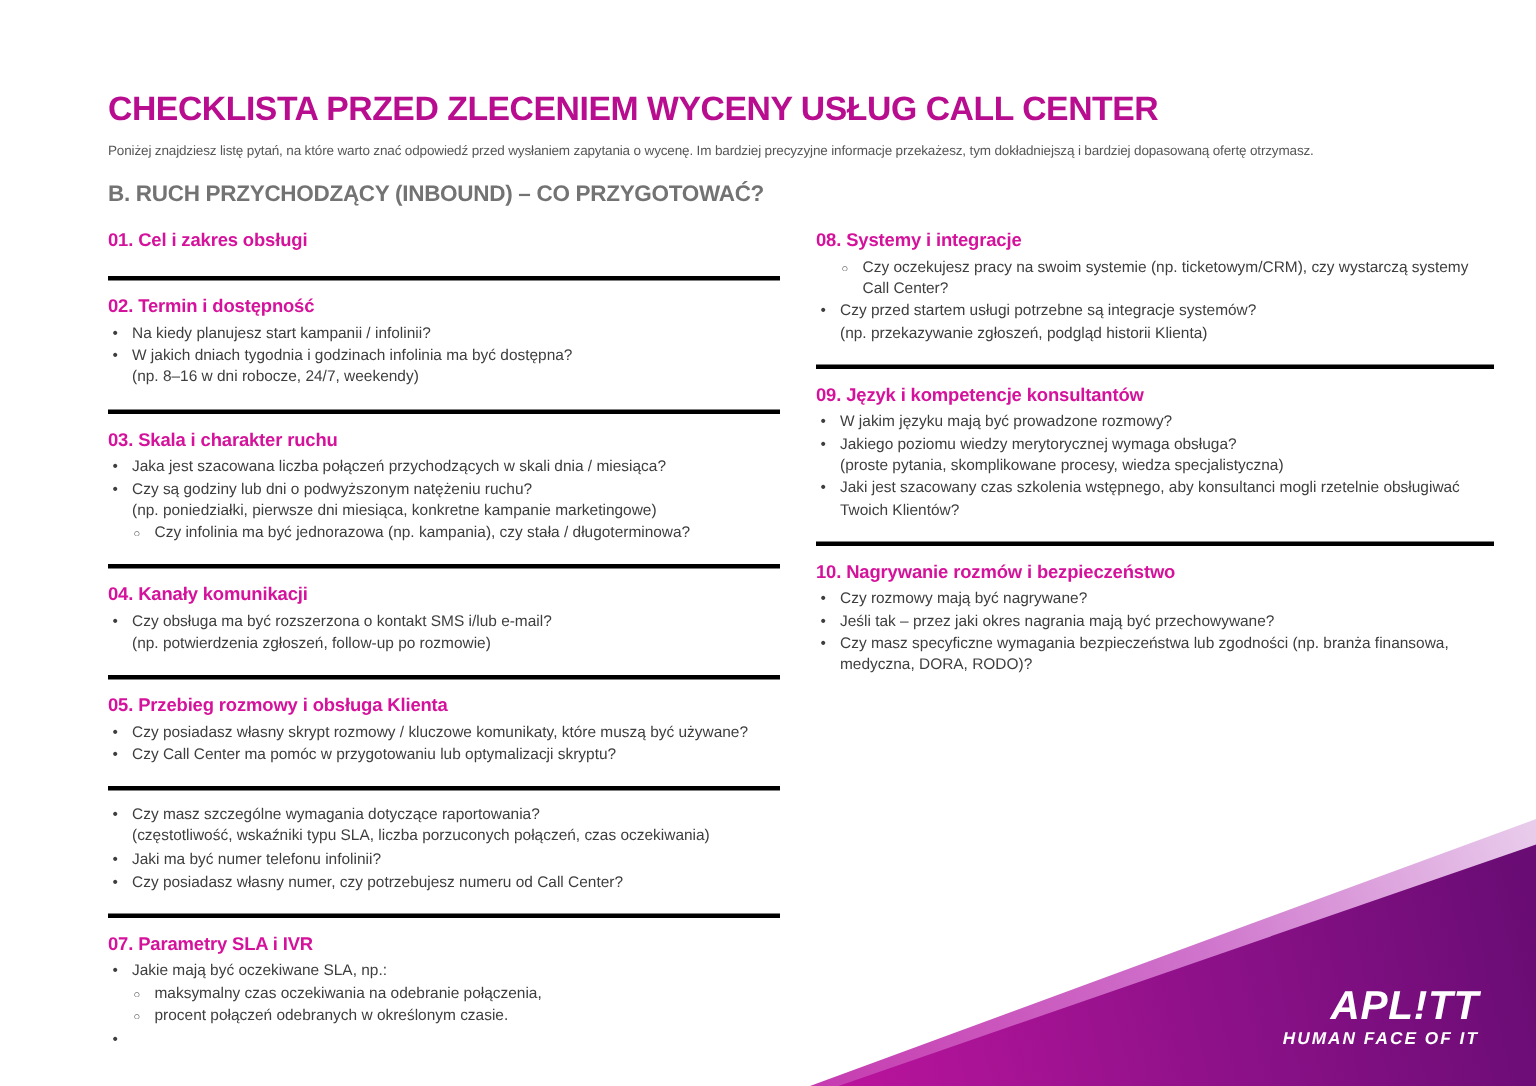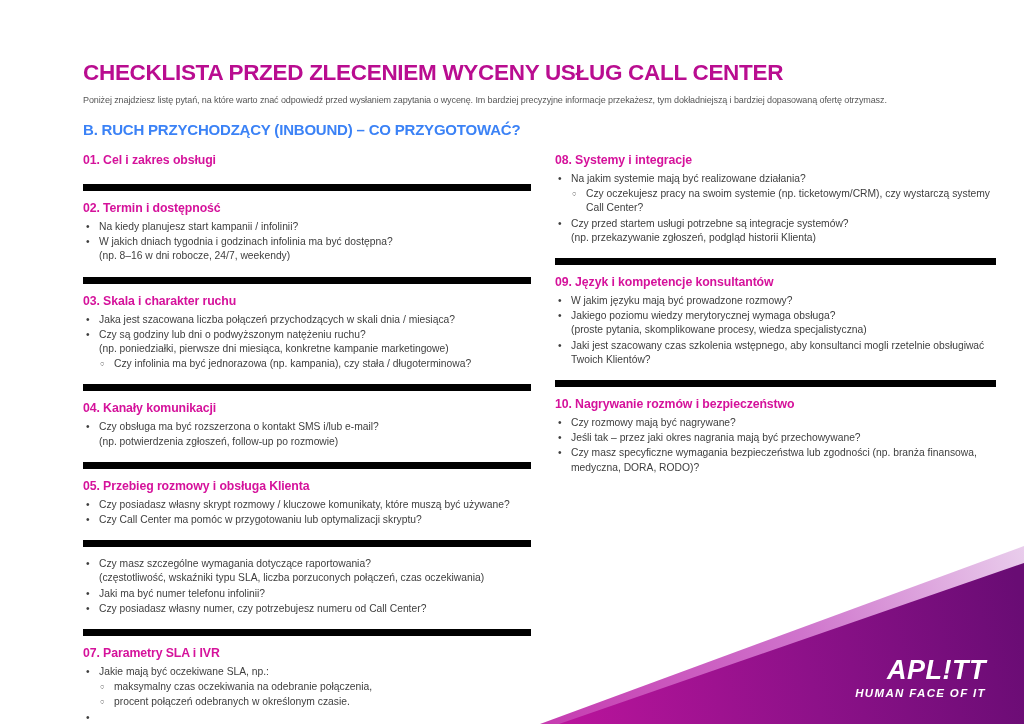--- a/index.html
+++ b/index.html
@@ -4,57 +4,57 @@
 <style>
   * { box-sizing: border-box; }
   html, body { margin: 0; padding: 0; }
   body {
     width: 1024px; height: 724px;
     background: #ffffff;
     font-family: "Liberation Sans", sans-serif;
     position: relative;
     overflow: hidden;
   }
-  .page { position: absolute; inset: 0; padding-left: 11px; }
+  .page { position: absolute; inset: 0; }
 
   .header { margin: 60px 30px 0 72px; }
   .title {
     margin: 0;
     color: #b90d90;
     font-size: 22.5px;
     font-weight: 800;
     letter-spacing: -0.3px;
   }
   .subtitle {
     margin-top: 9px;
     font-size: 9px;
     letter-spacing: -0.1px;
     color: #575757;
     white-space: nowrap;
   }
   .section-header {
     margin-top: 16px;
-    color: #3b82f6;
+    color: #737373;
     font-size: 15px;
     font-weight: 800;
     letter-spacing: -0.2px;
   }
 
   .columns {
     display: grid;
     grid-template-columns: 448px 1fr;
     column-gap: 24px;
     margin: 5px 28px 0 72px;
     align-items: start;
   }
   .col { display: block; }
 
   section.sec {
     padding: 10px 0 12px;
-    border-bottom: 7px solid #000000;
+    border-bottom: 3px solid #000000;
   }
   section.sec:last-child { border-bottom: none; }
   .sec-title {
     margin: 0 0 5px 0;
     font-size: 12.3px;
     font-weight: 800;
     color: #d5129b;
     letter-spacing: -0.1px;
   }
   ul.items { margin: 0; padding: 0; list-style: none; }
@@ -212,23 +212,20 @@
         </ul>
       </section>
 
     </div>
 
     <div class="col">
 
       <section class="sec">
         <h3 class="sec-title">08. Systemy i integracje</h3>
         <ul class="items">
-          <li class="item lvl1">
-            <span>Na jakim systemie mają być realizowane działania?</span>
-          </li>
           <li class="item lvl2">
             <span>Czy oczekujesz pracy na swoim systemie (np. ticketowym/CRM), czy wystarczą systemy Call Center?</span>
           </li>
           <li class="item lvl1">
             <span>Czy przed startem usługi potrzebne są integracje systemów?</span>
             <span class="note">(np. przekazywanie zgłoszeń, podgląd historii Klienta)</span>
           </li>
         </ul>
       </section>
 

